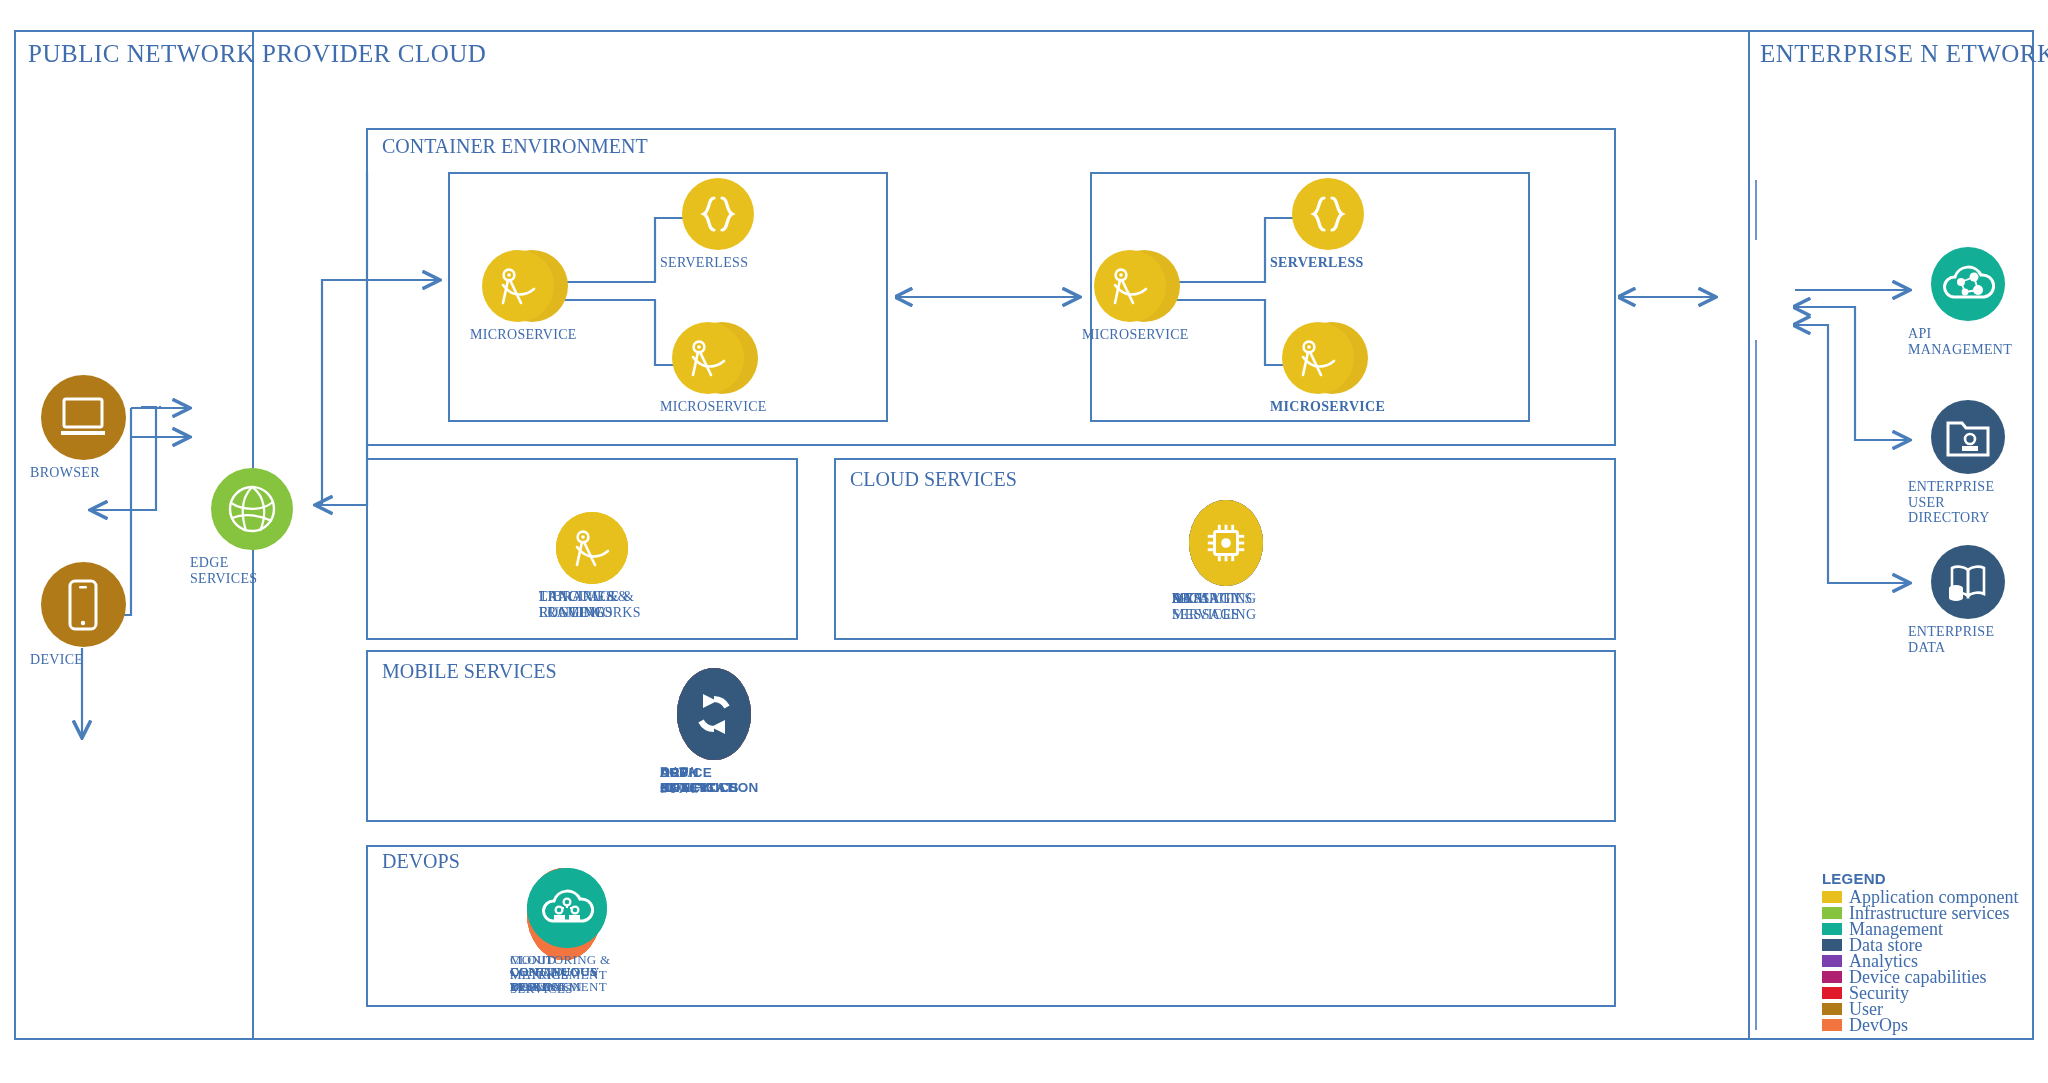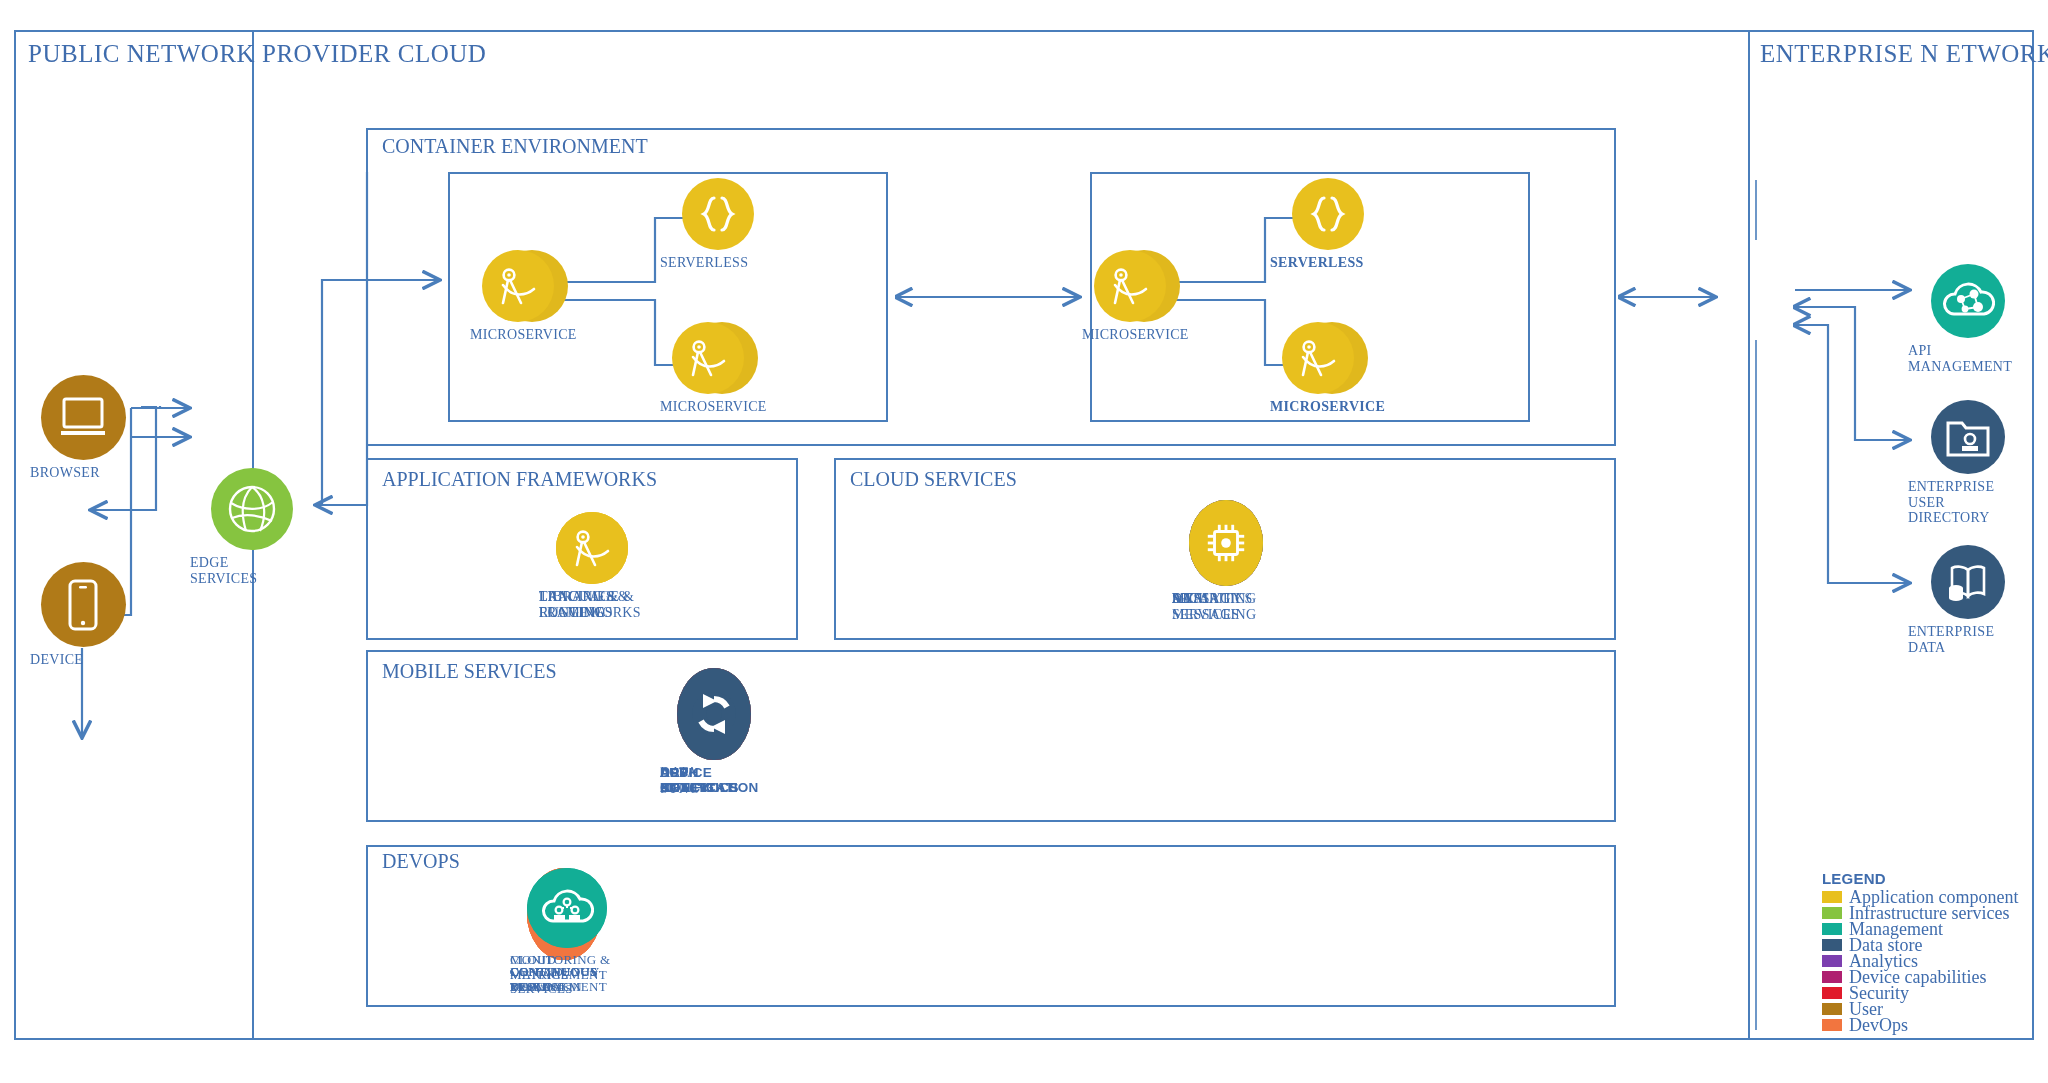--- a/index.html
+++ b/index.html
@@ -193,21 +193,20 @@
             <circle cx="12" cy="10" r="1.8" fill="#fff"></circle>
             <path d="M13,15 L24,38 M11,15 L6,38" stroke="#fff" stroke-width="2.6" fill="none" stroke-linecap="round"></path>
             <path d="M6,20 C16,34 30,30 37,24" stroke="#fff" stroke-width="2.6" fill="none" stroke-linecap="round"></path>
           </svg>
       </div>
     </div>
     <div class="lbl bold">MICROSERVICE</div>
   </div>
 
   <div class="panel" style="left:366px;top:458px;width:432px;height:182px;"></div>
-  <div class="panel-title" style="left:382px;top:468px;">APPLICATION FRAMEWORKS</div>
   <div id="af-row" style="position:absolute;left:392px;top:512px;width:400px;display:flex;justify-content:space-around;">
       <div class="node" style="width: 106px;">
         <div class="badge" style="width: 72px; height: 72px; background: rgb(232, 192, 30);">
           <svg width="42" height="42" viewBox="0 0 42 42">
             <circle cx="12" cy="10" r="5.4" fill="none" stroke="#fff" stroke-width="2.6"></circle>
             <circle cx="12" cy="10" r="1.8" fill="#fff"></circle>
             <path d="M13,15 L24,38 M11,15 L6,38" stroke="#fff" stroke-width="2.6" fill="none" stroke-linecap="round"></path>
             <path d="M6,20 C16,34 30,30 37,24" stroke="#fff" stroke-width="2.6" fill="none" stroke-linecap="round"></path>
           </svg>
         </div>
@@ -559,21 +558,21 @@
             <rect x="29" y="30" width="11" height="5" fill="#fff"></rect>
           </svg>
         </div>
         <div class="lbl cond">CLOUD
 MANAGEMENT
 SERVICES</div>
       </div>
     </div>
 
   <div id="en-col">
-      <div class="node" style="width: 120px; position: absolute; left: 1908px; top: 264px;">
+      <div class="node" style="width: 120px; position: absolute; left: 1908px; top: 247px;">
         <div class="badge" style="width: 74px; height: 74px; background: rgb(18, 174, 150);">
           <svg width="54" height="46" viewBox="0 0 54 46">
             <path d="M13,36 a10,10 0 0 1 1,-20 a14,14 0 0 1 26,-2 a10,10 0 0 1 3,22 z" fill="none" stroke="#fff" stroke-width="3"></path>
             <g fill="#fff">
               <circle cx="20" cy="21" r="4"></circle>
               <circle cx="33" cy="16" r="4.5"></circle>
               <circle cx="37" cy="29" r="5"></circle>
               <circle cx="24" cy="31" r="3.4"></circle>
             </g>
             <g stroke="#fff" stroke-width="1.8">

